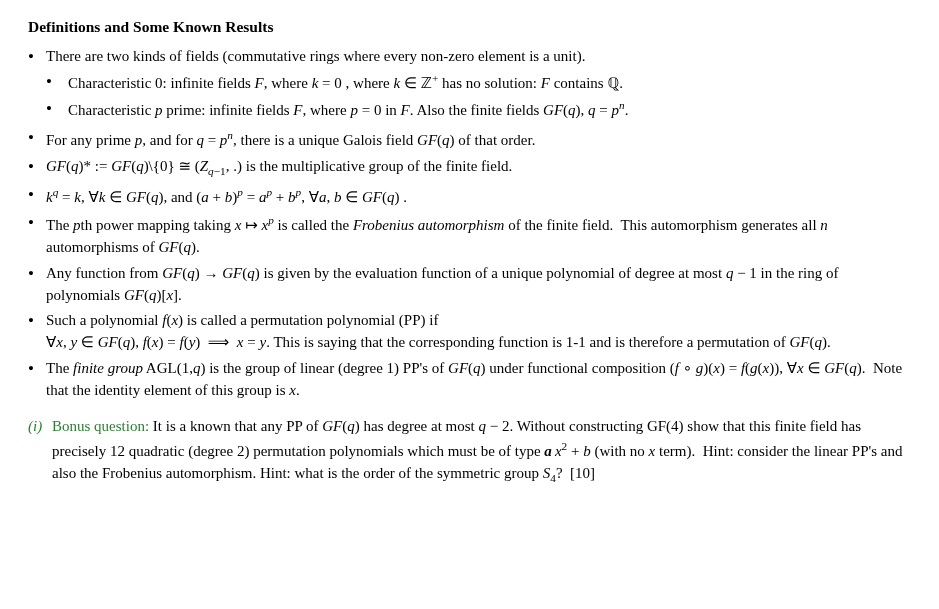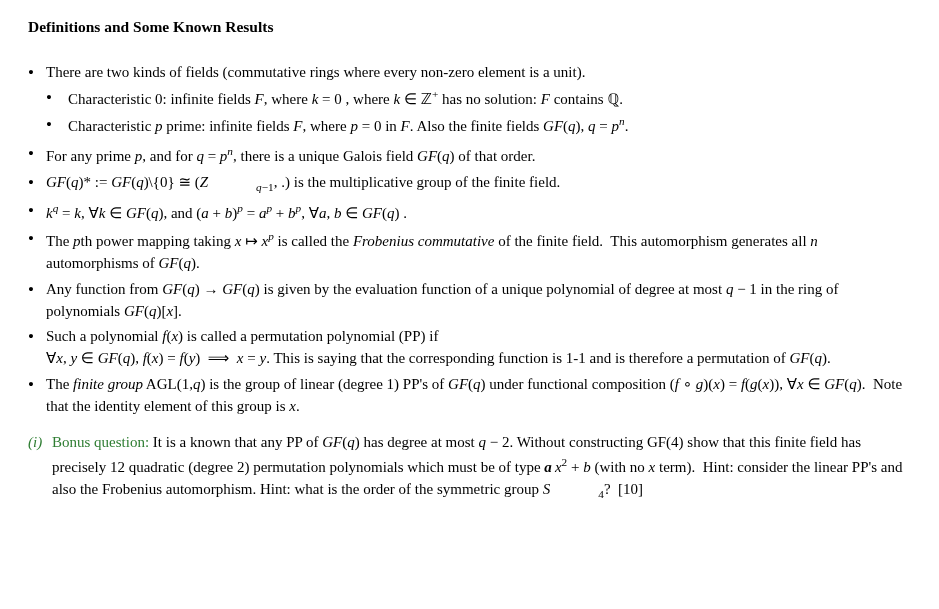--- a/index.html
+++ b/index.html
@@ -8,21 +8,21 @@
       font-size: 15px;
       background: #fff;
       color: #000;
       padding: 18px 28px 18px 28px;
       width: 939px;
       min-height: 609px;
     }
     .section-title {
       font-weight: bold;
       font-size: 15.5px;
-      margin-bottom: 26px;
+      margin-bottom: 10px;
     }
     ul.main-list {
       list-style: none;
       padding-left: 0;
       margin-bottom: 14px;
     }
     ul.main-list > li {
       display: flex;
       align-items: flex-start;
       margin-bottom: 4px;
@@ -70,21 +70,21 @@
     .bonus-row {
       display: flex;
       align-items: flex-start;
     }
     .bonus-content {
       flex: 1;
       line-height: 1.5;
       font-family: Liberation Serif, serif;
     }
     sup { font-size: 0.75em; vertical-align: super; }
-    sub { font-size: 0.75em; vertical-align: sub; margin-left: 48px; }
+    sub { font-size: 0.75em; vertical-align: sub; }
   </style>
 </head>
 <body>
 
 <div>
   <div class="section-title">Definitions and Some Known Results</div>
 
   <ul class="main-list">
 
     <li>
@@ -125,21 +125,21 @@
     <li>
       <span class="bullet">•</span>
       <span class="content">
         <i>k</i><sup><i>q</i></sup> = <i>k</i>, ∀<i>k</i> ∈ <i>GF</i>(<i>q</i>), and (<i>a</i> + <i>b</i>)<sup><i>p</i></sup> = <i>a</i><sup><i>p</i></sup> + <i>b</i><sup><i>p</i></sup>, ∀<i>a</i>, <i>b</i> ∈ <i>GF</i>(<i>q</i>) .
       </span>
     </li>
 
     <li>
       <span class="bullet">•</span>
       <span class="content">
-        The <i>p</i>th power mapping taking <i>x</i> ↦ <i>x</i><sup><i>p</i></sup> is called the <i>Frobenius commutative</i> of the finite field.&nbsp; This automorphism generates all <i>n</i> automorphisms of <i>GF</i>(<i>q</i>).
+        The <i>p</i>th power mapping taking <i>x</i> ↦ <i>x</i><sup><i>p</i></sup> is called the <i>Frobenius automorphism</i> of the finite field.&nbsp; This automorphism generates all <i>n</i> automorphisms of <i>GF</i>(<i>q</i>).
       </span>
     </li>
 
     <li>
       <span class="bullet">•</span>
       <span class="content">
         Any function from <i>GF</i>(<i>q</i>) → <i>GF</i>(<i>q</i>) is given by the evaluation function of a unique polynomial of degree at most <i>q</i> − 1 in the ring of polynomials <i>GF</i>(<i>q</i>)[<i>x</i>].
       </span>
     </li>
 

